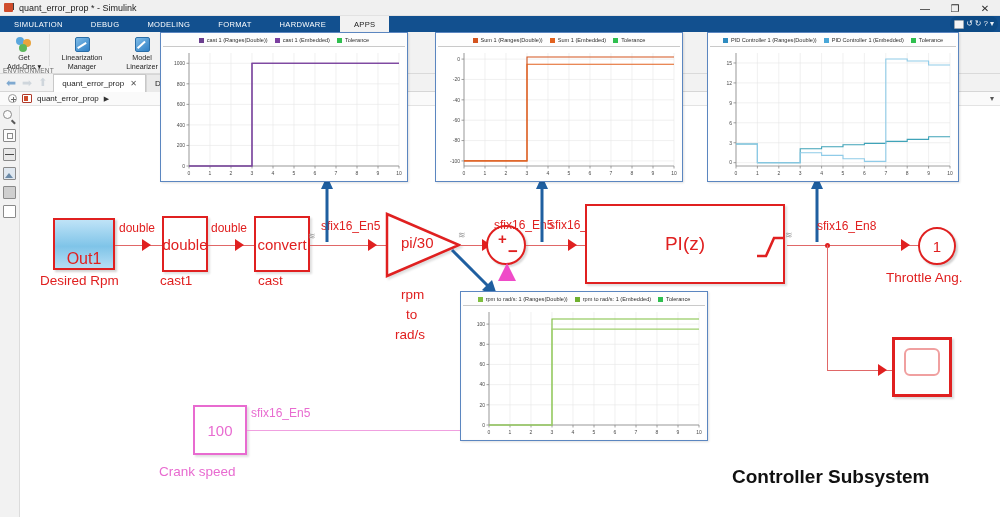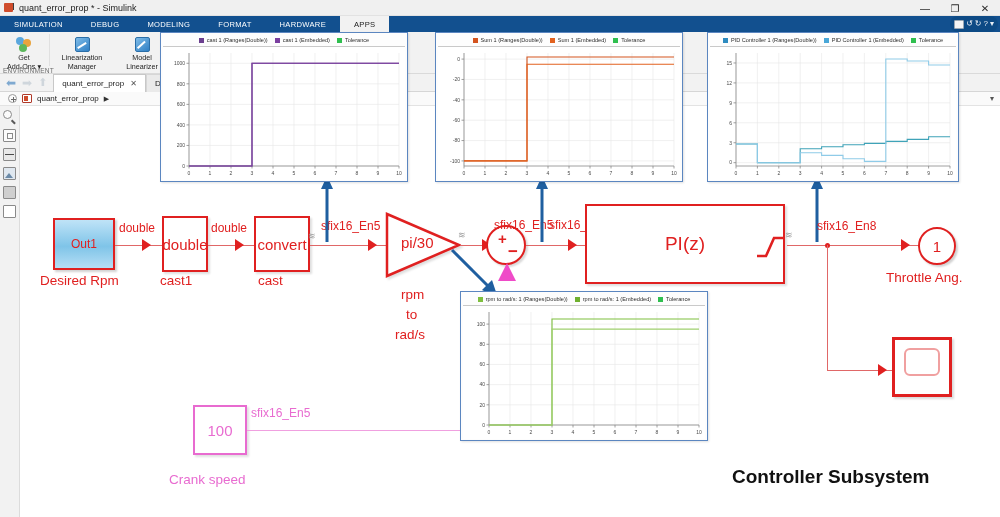--- a/index.html
+++ b/index.html
@@ -143,21 +143,21 @@
   .sl-line.v{ width:1px; }
   .sl-arrow{ position:absolute; width:0;height:0;
       border-top:6px solid transparent;border-bottom:6px solid transparent;border-left:9px solid #e02020;}
   .sl-dot{ position:absolute; width:5px;height:5px;background:#e02020;border-radius:50%;}
 
   .box-red{ border:2px solid #e02020; background:#fff; position:absolute;
             display:flex; align-items:center; justify-content:center;
             font-size:15px; color:#e02020; box-shadow:2px 2px 2px rgba(0,0,0,.13);}
   .box-out1{ position:absolute; border:2px solid #e02020;
             background:linear-gradient(180deg,#bfe3f7 0%,#7fc4e8 55%,#b6def5 100%);
-            display:flex;align-items:center;justify-content:center;font-size:12px;color:#e02020;
+            display:flex;align-items:flex-end;justify-content:center;font-size:16px;color:#e02020;
             box-shadow:2px 2px 2px rgba(0,0,0,.18);}
   .gain-tri{ position:absolute; }
   .gain-tri svg{ display:block; filter:drop-shadow(2px 2px 1px rgba(0,0,0,.13)); }
   .gain-txt{ position:absolute; font-size:15px; color:#e02020; }
 
   .sum-circle{ position:absolute; width:40px;height:40px;border:2px solid #e02020;border-radius:50%;
       background:#fff; box-shadow:2px 2px 2px rgba(0,0,0,.15);}
   .sum-plus{ position:absolute; font-size:15px; color:#e02020; font-weight:bold;}
   .sum-minus{ position:absolute; font-size:17px; color:#e02020; font-weight:bold;}
 
@@ -438,21 +438,21 @@
 
   <div class="sl-line v" style="left:807px;top:139px;height:125px;"></div>
   <div class="sl-line h" style="left:807px;top:264px;width:65px;"></div>
   <div class="sl-arrow" style="left:858px;top:258px;"></div>
 
   <div class="scope-blk" style="left:872px;top:231px;width:60px;height:60px;"></div>
 
   <div class="const-blk" style="left:173px;top:299px;width:54px;height:50px;">
     <span>100</span>
   </div>
-  <span class="mg-label" style="left:149px;top:358px;margin-top:8px;">Crank speed</span>
+  <span class="mg-label" style="left:139px;top:358px;">Crank speed</span>
   <span class="mg-sig" style="left:231px;top:300px;">sfix16_En5</span>
   <div class="mg-line" style="left:227px;top:324px;width:216px;"></div>
 
   <span class="subsys-title" style="left:712px;top:360px;">Controller Subsystem</span>
 </div>
 
 <div class="panel" style="left:160px;top:32px;width:248px;height:150px;">
   <div class="legend">
     <span class="lg">
       <span class="sw" style="background:#6b3f8f"></span>

